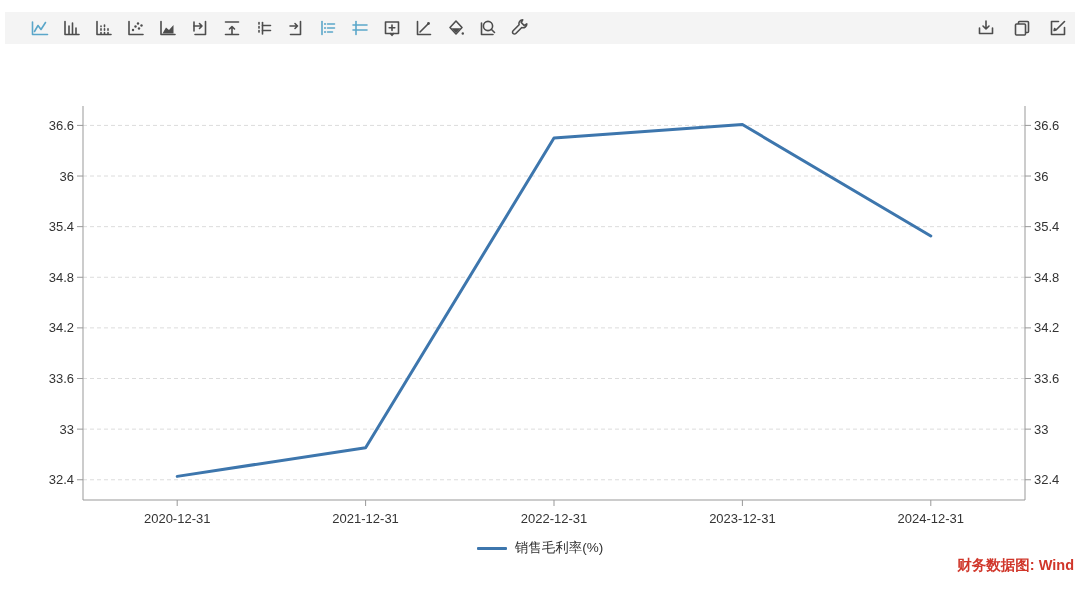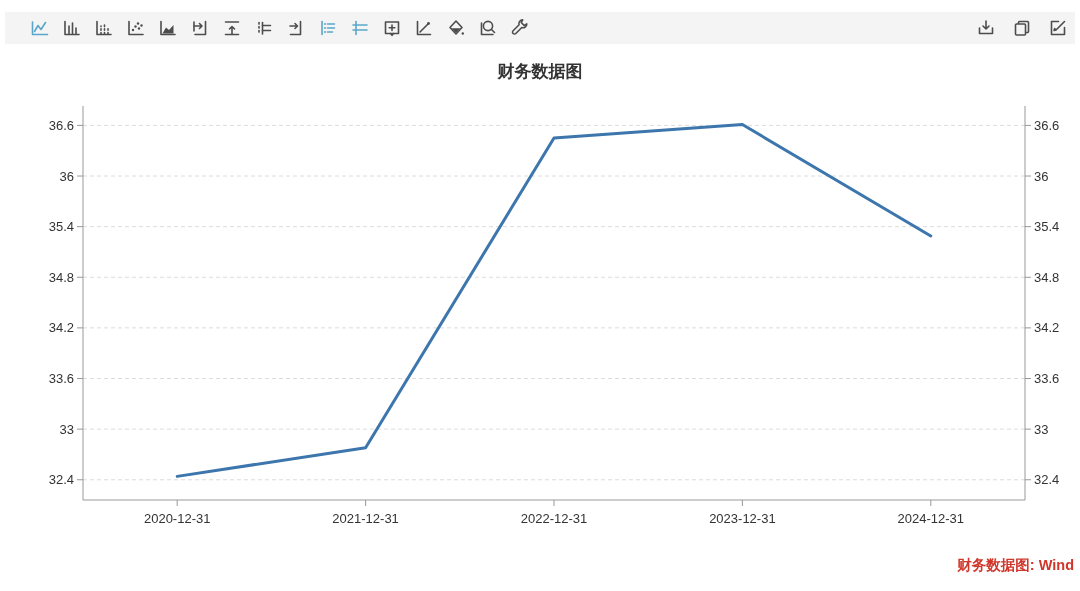--- a/index.html
+++ b/index.html
@@ -163,21 +163,20 @@
         </button>
         <button class="tb-btn">
           <svg viewBox="0 0 20 20" fill="none" stroke="currentColor" stroke-width="1.6" stroke-linecap="round" stroke-linejoin="round">
             <path d="M16.5 9.5v7h-13v-13h7"></path>
             <path d="M8 12L16.5 3.5M8 12l-1.9.5.5-1.9z"></path>
           </svg>
         </button>
       </div>
   </div>
 
-  <div class="chart-title">财务数据图</div>
 
   <svg class="chart-svg" width="1080" height="591" viewBox="0 0 1080 591">
       <line x1="83" x2="1025" y1="479.75160599571717" y2="479.75160599571717" stroke="#dcdcdc" stroke-width="1" stroke-dasharray="4 3"></line>
       <line x1="77" x2="83" y1="479.75160599571717" y2="479.75160599571717" stroke="#999999" stroke-width="1"></line>
       <line x1="1025" x2="1031" y1="479.75160599571717" y2="479.75160599571717" stroke="#999999" stroke-width="1"></line>
       <text x="74" y="479.75160599571717" text-anchor="end" dominant-baseline="central">32.4</text>
       <text x="1034" y="479.75160599571717" text-anchor="start" dominant-baseline="central">32.4</text>
       <line x1="83" x2="1025" y1="429.1306209850104" y2="429.1306209850104" stroke="#dcdcdc" stroke-width="1" stroke-dasharray="4 3"></line>
       <line x1="77" x2="83" y1="429.1306209850104" y2="429.1306209850104" stroke="#999999" stroke-width="1"></line>
       <line x1="1025" x2="1031" y1="429.1306209850104" y2="429.1306209850104" stroke="#999999" stroke-width="1"></line>
@@ -222,16 +221,22 @@
       <text x="365.6" y="523" text-anchor="middle">2021-12-31</text>
       <line x1="554" x2="554" y1="500" y2="506" stroke="#999999" stroke-width="1"></line>
       <text x="554" y="523" text-anchor="middle">2022-12-31</text>
       <line x1="742.4" x2="742.4" y1="500" y2="506" stroke="#999999" stroke-width="1"></line>
       <text x="742.4" y="523" text-anchor="middle">2023-12-31</text>
       <line x1="930.8000000000001" x2="930.8000000000001" y1="500" y2="506" stroke="#999999" stroke-width="1"></line>
       <text x="930.8000000000001" y="523" text-anchor="middle">2024-12-31</text>
       <polyline points="177.2,476.3768736616702 365.6,447.6916488222694 554,138.05995717344712 742.4,124.56102783725896 930.8000000000001,235.9271948608136" fill="none" stroke="#3d76ad" stroke-width="3" stroke-linejoin="round" stroke-linecap="round"></polyline>
     </svg>
 
+  <div class="legend">
+    <div class="legend-item">
+      <span class="legend-line" style="background: rgb(61, 118, 173);"></span>
+      <span class="legend-label">销售毛利率(%)</span>
+    </div>
+  </div>
 
   <div class="source" style="color: rgb(208, 54, 42);">财务数据图: Wind</div>
 
 </div>
 
 </body></html>

